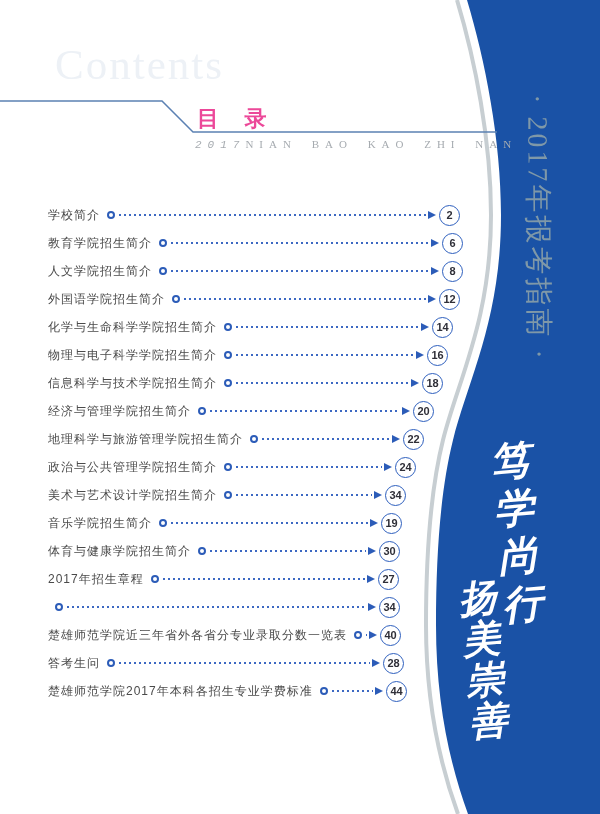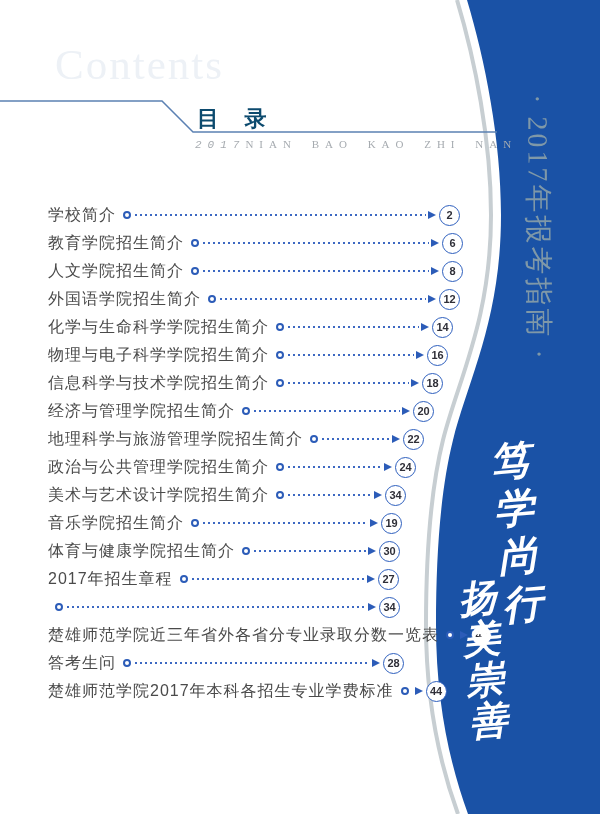--- a/index.html
+++ b/index.html
@@ -13,34 +13,34 @@
 
   
   .watermark{
     position:absolute;left:55px;top:40px;
     font-family:"Liberation Serif","DejaVu Serif",serif;
     font-size:43px;letter-spacing:2px;color:#edf1f6;font-weight:normal;
   }
   .doc-title{
     position:absolute;left:197px;top:104px;
     font-family:"Liberation Serif","DejaVu Serif",serif;
-    font-size:22px;font-weight:bold;color:#0c4a6e;letter-spacing:10px;white-space:nowrap;
+    font-size:22px;font-weight:bold;color:#ec4899;letter-spacing:10px;white-space:nowrap;
   }
   .pinyin{
     position:absolute;left:195px;top:138px;
     font-family:"Liberation Serif","DejaVu Serif",serif;
     font-size:11px;color:#a6abb0;letter-spacing:6px;word-spacing:6px;white-space:nowrap;
   }
   .pinyin .yr{font-style:italic;margin-right:0;font-family:Liberation Mono, monospace;}
 
   
   .toc{position:absolute;left:48px;top:201px;}
   .toc-row{display:flex;align-items:center;height:28px;}
   .toc-label{
-    flex:none;font-size:16px;color:#4a4a4a;letter-spacing:1px;white-space:nowrap;
+    flex:none;font-size:12px;color:#4a4a4a;letter-spacing:1px;white-space:nowrap;
   }
   .ring{
     flex:none;width:4px;height:4px;border:2px solid #2c5cb8;border-radius:50%;
     margin:0 4px 0 7px;background:#fff;
   }
   .leader{
     flex:1 1 auto;height:2px;align-self:center;margin:0 2px 0 0;
     background-image:repeating-linear-gradient(to right,#3c68c2 0 2px,transparent 2px 5px);
   }
   .arrow{
@@ -206,21 +206,21 @@
       <span class="ring"></span>
       <span class="leader"></span>
       <span class="arrow"></span>
       <span class="badge">34</span>
     </div>
   <div class="toc-row">
       <span class="toc-label">楚雄师范学院近三年省外各省分专业录取分数一览表</span>
       <span class="ring"></span>
       <span class="leader"></span>
       <span class="arrow"></span>
-      <span class="badge">47</span>
+      <span class="badge">40</span>
     </div>
   <div class="toc-row">
       <span class="toc-label">答考生问</span>
       <span class="ring"></span>
       <span class="leader"></span>
       <span class="arrow"></span>
       <span class="badge">28</span>
     </div>
   <div class="toc-row">
       <span class="toc-label">楚雄师范学院2017年本科各招生专业学费标准</span>

